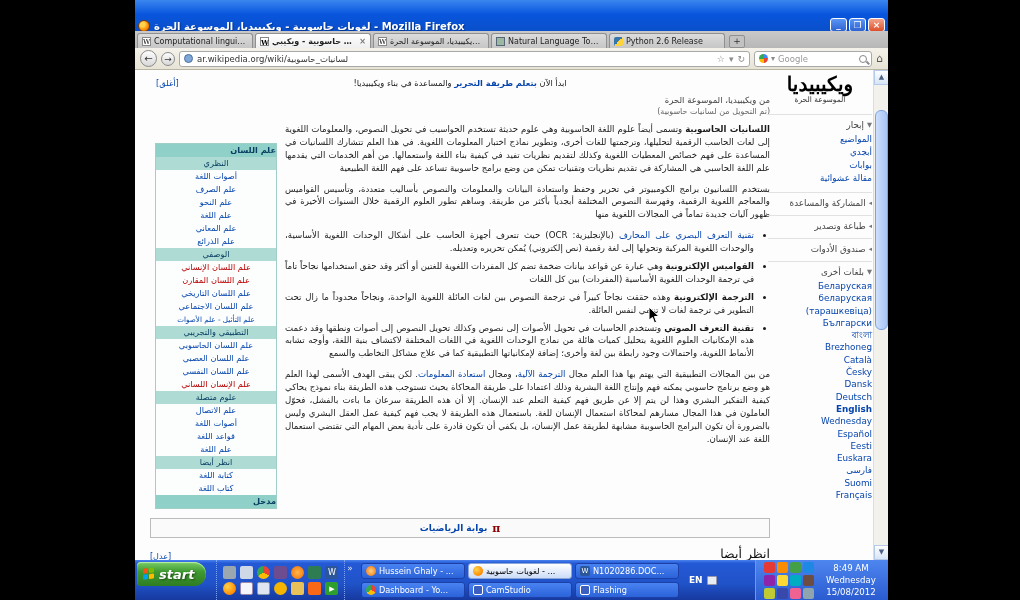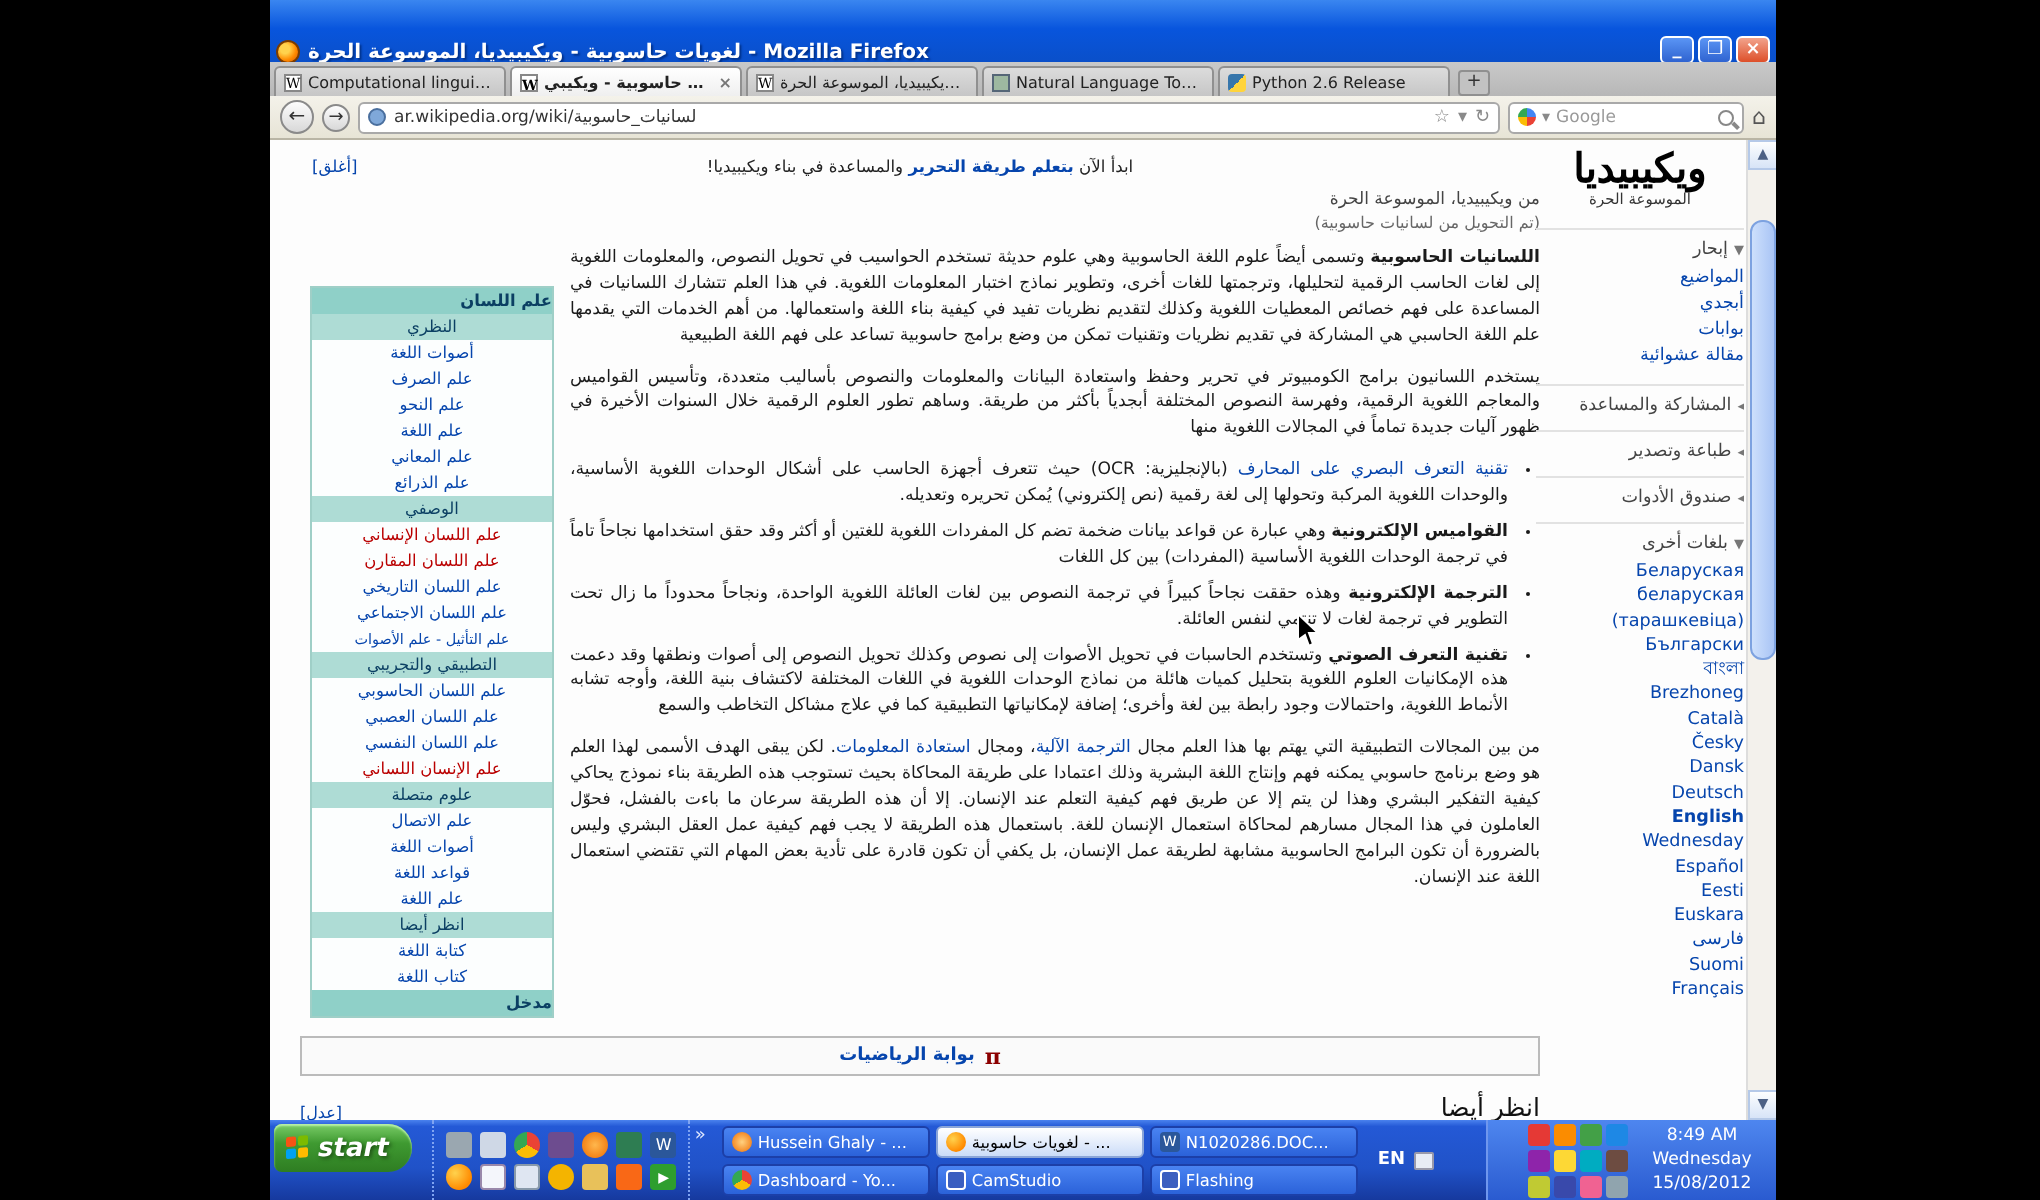--- a/index.html
+++ b/index.html
@@ -149,21 +149,21 @@
   .tbwin .lbl { overflow:hidden; text-overflow:ellipsis; }
   .tbwin.active { background:linear-gradient(180deg,#ffffff,#cbdcf8); color:#000; border-color:#8aa5d8; }
   .tbic { width:10px; height:10px; border-radius:2px; flex:0 0 auto; font-size:7px; line-height:10px; text-align:center; color:#fff; }
   .tbic.user{background:radial-gradient(#ffd180,#ef6c00);border-radius:50%;}
   .tbic.firefox{background:radial-gradient(circle at 35% 35%,#ffd24d,#ff8a00 70%);border-radius:50%;}
   .tbic.word{background:#2b579a;} .tbic.word::after{content:"W";}
   .tbic.chrome{background:conic-gradient(#ea4335 0 33%,#fbbc05 0 66%,#34a853 0 100%);border-radius:50%;}
   .tbic.cam{background:#3b5fc0;border:1px solid #fff;}
   .tb-lang { display:flex; align-items:center; gap:4px; color:#fff; font-size:9px; font-weight:bold; margin:0 6px; }
   .tb-lang .kb { width:10px; height:9px; background:#e8ecf5; border:1px solid #99a; border-radius:1px; }
-  .tray { display:flex; align-items:center; gap:6px; margin-left:auto; padding:0 6px 0 20px;
+  .tray { display:flex; align-items:center; gap:6px; margin-left:auto; padding:0 6px 0 8px;
     border-left:1px solid #6f97ee; background:linear-gradient(180deg,#4e86ef,#2a5bd0); }
   .trayicons { display:grid; grid-template-columns:repeat(4,11px); grid-auto-rows:11px; gap:2px; }
   .tico { border-radius:2px; }
   .tico.c1{background:#e53935;} .tico.c2{background:#fb8c00;} .tico.c3{background:#43a047;} .tico.c4{background:#1e88e5;}
   .tico.c5{background:#8e24aa;} .tico.c6{background:#fdd835;} .tico.c7{background:#00acc1;} .tico.c8{background:#6d4c41;}
   .tico.c9{background:#c0ca33;} .tico.c10{background:#3949ab;} .tico.c11{background:#f06292;} .tico.c12{background:#90a4ae;}
   .clock { color:#fff; font-size:8.6px; line-height:12px; text-align:center; min-width:62px; }
 
   
   .cursor { position:absolute; left:648px; top:306px; z-index:99; }

